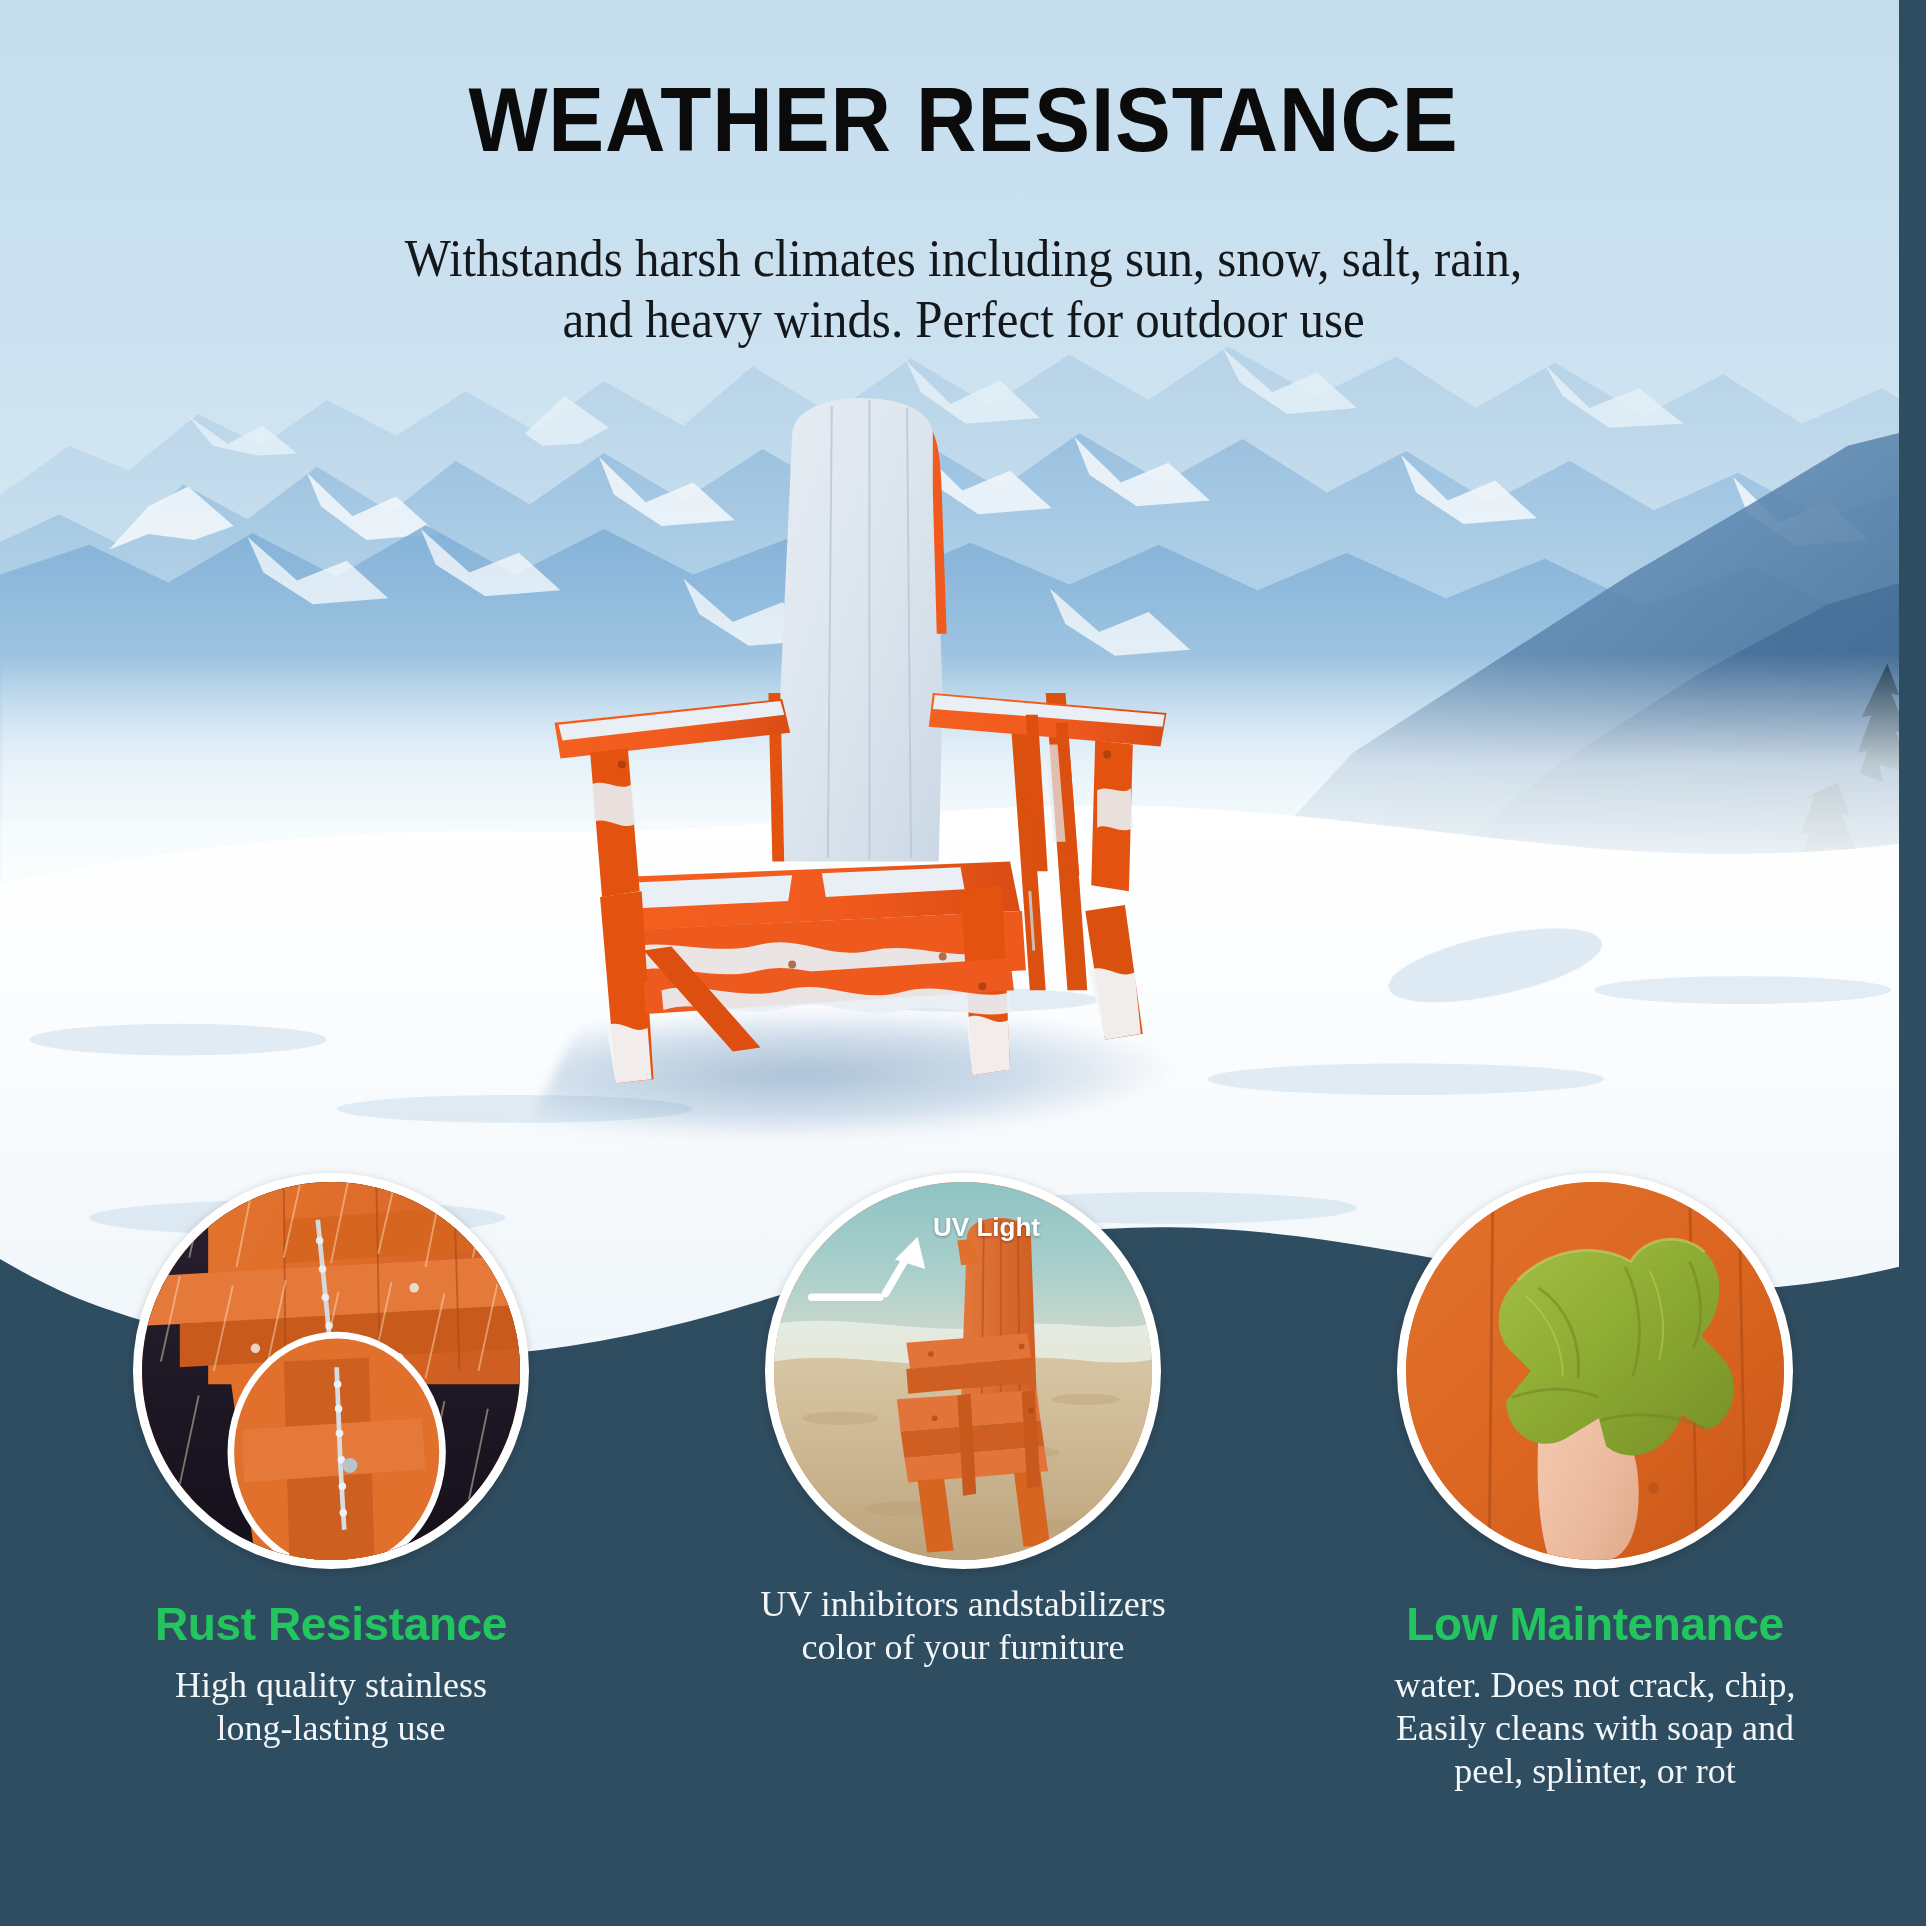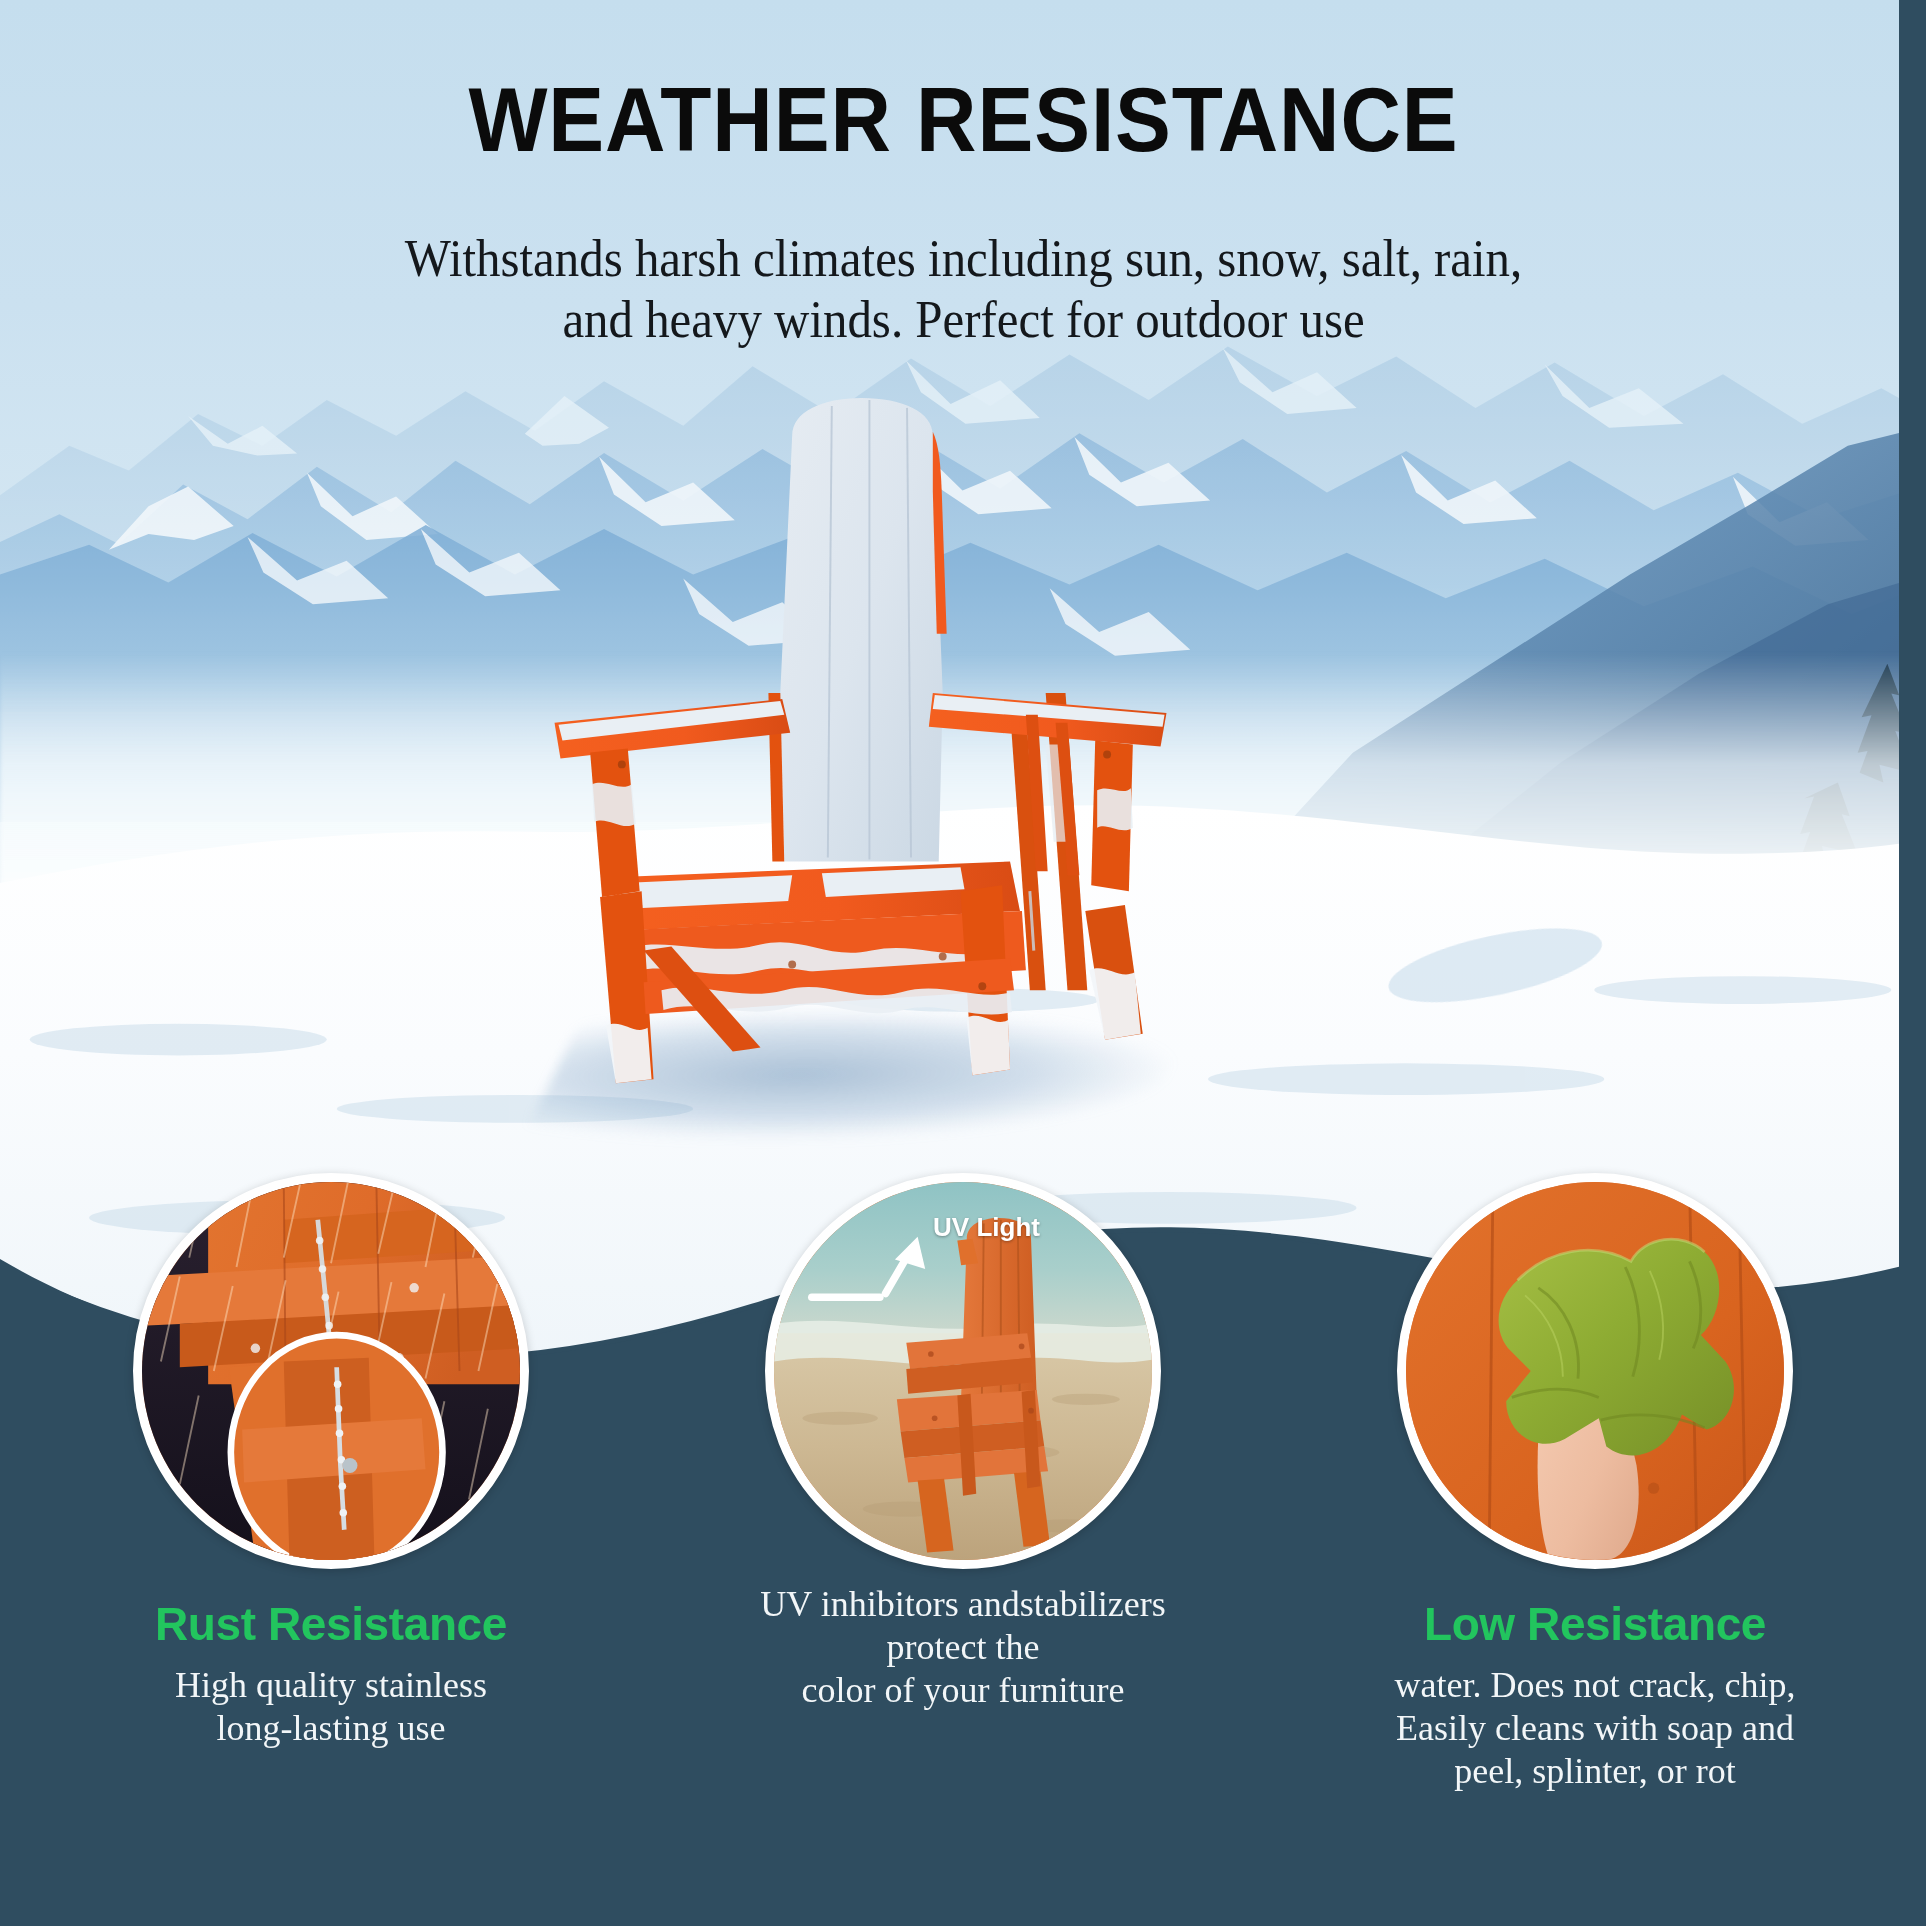--- a/index.html
+++ b/index.html
@@ -522,21 +522,20 @@
               <path d="M40,122 L112,122"></path>
               <path d="M118,118 L146,70"></path>
             </g>
             <path fill="#FFFFFF" d="M152,58 L160,92 L128,82 Z"></path>
           </svg>
         </div>
         <div class="uv-label">UV Light</div>
       </div>
       <div class="feature-desc">
         <span>UV inhibitors andstabilizers</span>
-        <span>protect the</span>
         <span>color of your furniture</span>
       </div>
     </div>
 
     <div class="feature f3">
       <div class="circle">
         <div class="photo">
           <svg viewBox="0 0 400 400" preserveAspectRatio="none">
             <defs>
               <linearGradient id="orangeSurf" x1="0" y1="0" x2="1" y2="1">
@@ -584,21 +583,21 @@
             </g>
             <g stroke="#BCD463" stroke-width="2" fill="none" opacity=".5">
               <path d="M126,120 C152,142 166,174 166,206"></path>
               <path d="M258,94 C272,124 276,158 268,188"></path>
             </g>
 
             <path fill="none" stroke="#C3DA74" stroke-width="3" opacity=".55" d="M118,104 C150,72 198,62 238,84 C252,58 292,52 316,74"></path>
           </svg>
         </div>
       </div>
-      <div class="feature-title">Low Resistance</div>
+      <div class="feature-title">Low Maintenance</div>
       <div class="feature-desc">
         <span>water. Does not crack, chip,</span>
         <span>Easily cleans with soap and</span>
         <span>peel, splinter, or rot</span>
       </div>
     </div>
 
   </div>
 </div>
 

